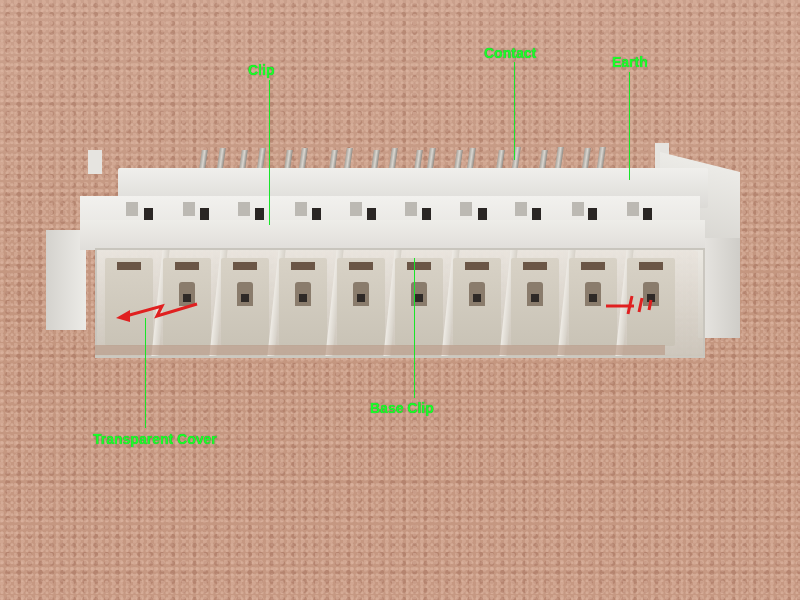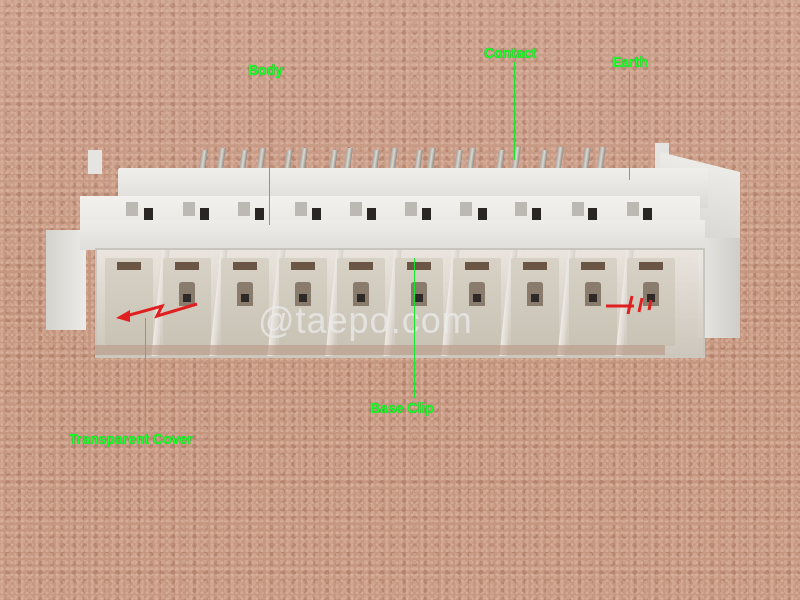--- a/index.html
+++ b/index.html
@@ -168,26 +168,25 @@
     <polygon points="4,20 18,12 18,24" fill="#e02020"></polygon>
   </svg>
 
   <svg class="sym" style="left:604px;top:292px" width="56" height="24" viewBox="0 0 56 24">
     <line x1="2" y1="14" x2="30" y2="14" stroke="#e02020" stroke-width="3"></line>
     <line x1="28" y1="4" x2="24" y2="22" stroke="#e02020" stroke-width="3"></line>
     <line x1="38" y1="6" x2="35" y2="20" stroke="#e02020" stroke-width="3"></line>
     <line x1="47" y1="8" x2="45" y2="18" stroke="#e02020" stroke-width="3"></line>
   </svg>
 
-  <div class="watermark">@taepo.com</div>
 
   <div class="leader" style="left:269px;top:80px;height:145px"></div>
   <div class="leader" style="left:514px;top:62px;height:98px"></div>
   <div class="leader" style="left:629px;top:72px;height:108px"></div>
   <div class="leader" style="left:414px;top:258px;height:140px"></div>
   <div class="leader" style="left:145px;top:318px;height:110px"></div>
 
-  <div class="label" style="left:248px;top:62px">Body</div>
+  <div class="label" style="left:248px;top:62px">Clip</div>
   <div class="label" style="left:484px;top:45px">Contact</div>
   <div class="label" style="left:612px;top:54px">Earth</div>
   <div class="label" style="left:370px;top:400px">Base Clip</div>
-  <div class="label" style="left:69px;top:431px">Transparent Cover</div>
+  <div class="label" style="left:93px;top:431px">Transparent Cover</div>
 </div>
 
 </body></html>

